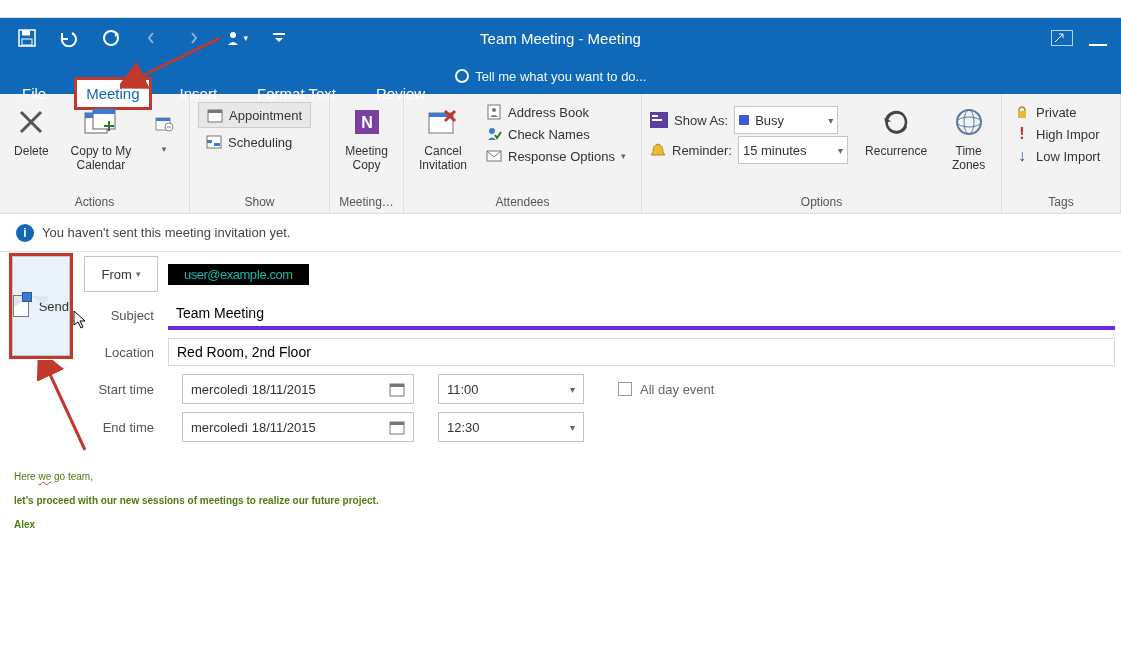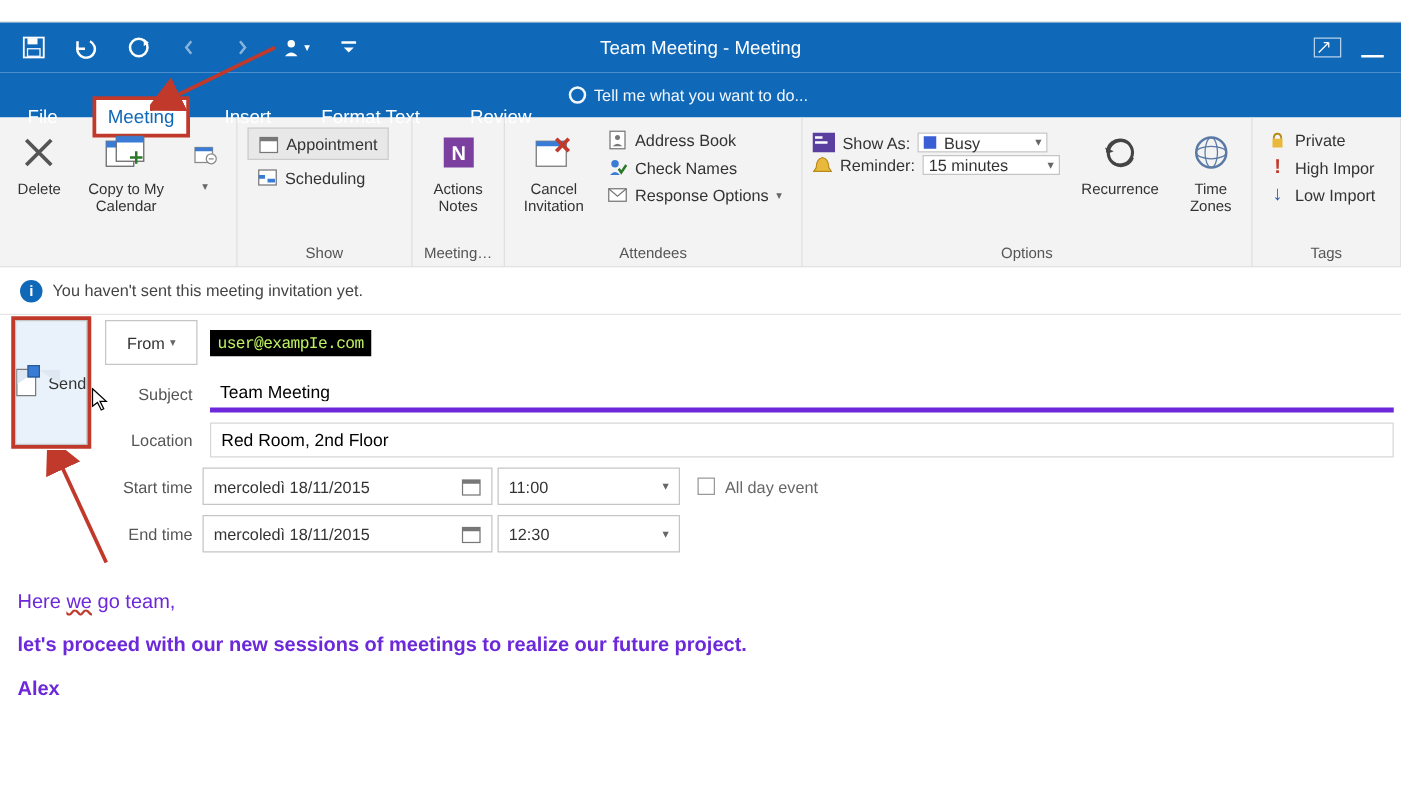--- a/index.html
+++ b/index.html
@@ -21,43 +21,43 @@
   .ribbon { background: #f3f3f3; border-bottom: 1px solid #ddd; height: 120px; display: flex; }
   .rgroup { border-right: 1px solid #e0e0e0; display: flex; flex-direction: column; padding: 4px 8px 2px 8px; }
   .rgroup .body { flex: 1; display: flex; align-items: flex-start; gap: 8px; }
   .rgroup .label { text-align: center; font-size: 12px; color: #555; padding: 2px 0; }
   .bigbtn { display: flex; flex-direction: column; align-items: center; justify-content: flex-start; width: 60px; cursor: pointer; font-size: 12px; text-align:center; padding-top:6px; gap:4px;}
   .smrow { display: flex; align-items: center; gap: 6px; cursor: pointer; padding: 2px 4px; font-size: 13px; }
   .smrow .ic { width:16px; height:16px; display:flex; align-items:center; justify-content:center; }
   .iconbox { width:36px; height:36px; display:flex; align-items:center; justify-content:center;}
   .col { display:flex; flex-direction:column; gap:2px; }
   .optrow { display:flex; align-items:center; gap:6px; font-size:13px;}
-  .combo { background:#fff; border:1px solid #c5c5c5; height:16px; display:flex; align-items:center; padding:0 4px; gap:6px; cursor:pointer;}
+  .combo { background:#fff; border:1px solid #c5c5c5; height:28px; display:flex; align-items:center; padding:0 4px; gap:6px; cursor:pointer;}
   .combo .caret { margin-left:auto; font-size:10px; color:#666;}
   .infobar { background:#fff; border-bottom:1px solid #e5e5e5; height:38px; display:flex; align-items:center; padding:0 16px; gap:8px; color:#444;}
   .info-ic { width:18px; height:18px; border-radius:50%; background:#1068b8; color:#fff; display:flex; align-items:center; justify-content:center; font-size:12px; font-weight:bold;}
   .compose { display:flex; }
   .sendwrap { width:80px; padding:4px 0 0 12px; }
   .sendbtn { width:58px; height:100px; border:1px solid #c5c5c5; background:#e9f2fb; display:flex; flex-direction:row; align-items:center; justify-content:center; gap:10px; cursor:pointer; outline:3px solid #c0392b; outline-offset:0px;}
   .sendbtn .env { width:34px; height:22px; border:1px solid #7a7a7a; background:#fff; position:relative;}
   .sendbtn .env::before{content:""; position:absolute; left:0; right:0; top:0; border-bottom:11px solid transparent; border-left:17px solid #dde8f3; border-right:17px solid #dde8f3;}
   .sendbtn .env::after{content:""; position:absolute; right:-4px; top:-4px; width:8px; height:8px; background:#3a7bd5; border:1px solid #2a5a99;}
   .fields { flex:1; padding:4px 6px 0 4px; }
   .frow { display:flex; align-items:center; gap:10px; margin-bottom:8px; }
   .lblbtn { width:74px; height:36px; border:1px solid #c5c5c5; background:#fff; display:flex; align-items:center; justify-content:center; cursor:pointer; gap:4px;}
   .flabel { width:74px; text-align:right; color:#555; padding-right:4px; font-size:13px;}
   .finput { flex:1; height:28px; border:1px solid #d8d8d8; padding:0 8px; font-size:14px; background:#fff;}
   .finput.flat { border:none; border-bottom:4px solid #6d28d9; height:30px; }
-  .redacted { background:#000; color:#bef264; padding:3px 6px; font-family:Liberation Mono, monospace; display:inline-block; letter-spacing:-0.5px;}
-  .dtrow { display:flex; align-items:center; gap:4px; margin-bottom:8px;}
+  .redacted { background:#000; color:#14b8a6; padding:3px 16px; font-family:Liberation Sans, sans-serif; display:inline-block; letter-spacing:-0.5px;}
+  .dtrow { display:flex; align-items:center; gap:24px; margin-bottom:8px;}
   .dtcombo { border:1px solid #c5c5c5; height:30px; display:flex; align-items:center; padding:0 8px 0 8px; background:#fff; gap:8px; cursor:pointer;}
   .dtcombo .cal { margin-left:auto; width:16px; height:16px;}
   .dtcombo .caret { margin-left:auto; font-size:10px; color:#666;}
   .chk { width:14px; height:14px; border:1px solid #999; background:#fff; display:inline-block;}
-  .editor { padding:18px 14px; font-size:16px; line-height:1.8; color:#6d28d9;}
+  .editor { padding:18px 14px; font-size:10px; line-height:1.8; color:#4d7c0f;}
   .editor p { margin-bottom:6px;}
   .squiggle { text-decoration: underline wavy #c0392b; text-decoration-skip-ink:none;}
   .arrow { position:absolute; pointer-events:none; }
   .cursor { position:absolute; left:73px; top:310px; width:14px; height:20px; pointer-events:none;}
   .dim404 { color:#666; }
   svg { display:block; }
 </style>
 </head>
 <body>
 
@@ -166,20 +166,21 @@
             <svg width="20" height="20">
               <rect x="2" y="6" width="14" height="12" fill="#fff" stroke="#888"></rect>
               <rect x="2" y="6" width="14" height="3" fill="#3a7bd5"></rect>
               <circle cx="15" cy="15" r="4" fill="#fff" stroke="#888"></circle>
               <path d="M13 15 L17 15" stroke="#888"></path>
             </svg>
           </div>
         <span style="font-size:9px;color:#666">▾</span>
       </div>
     </div>
+    <div class="label">Actions</div>
   </div>
 
   <div class="rgroup" style="width:140px">
     <div class="body">
       <div class="col" style="padding-top:4px">
         <div class="smrow" style="background:#e8e8e8;border:1px solid #ccc;padding:4px 8px">
           <span class="ic">
               <svg width="16" height="16">
                 <rect x="1" y="3" width="14" height="12" fill="#fff" stroke="#777"></rect>
                 <rect x="1" y="3" width="14" height="3" fill="#777"></rect>
@@ -204,21 +205,21 @@
 
   <div class="rgroup" style="width:74px">
     <div class="body">
       <div class="bigbtn">
         <div class="iconbox">
             <svg width="32" height="32">
               <rect x="4" y="4" width="24" height="24" fill="#7b3fa0"></rect>
               <text x="16" y="22" text-anchor="middle" fill="#fff" font-size="16" font-weight="bold">N</text>
             </svg>
           </div>
-        <span>Actions Notes</span>
+        <span>Meeting Copy</span>
       </div>
     </div>
     <div class="label">Meeting…</div>
   </div>
 
   <div class="rgroup" style="width:238px">
     <div class="body">
       <div class="bigbtn" style="width:62px">
         <div class="iconbox">
             <svg width="32" height="30">

